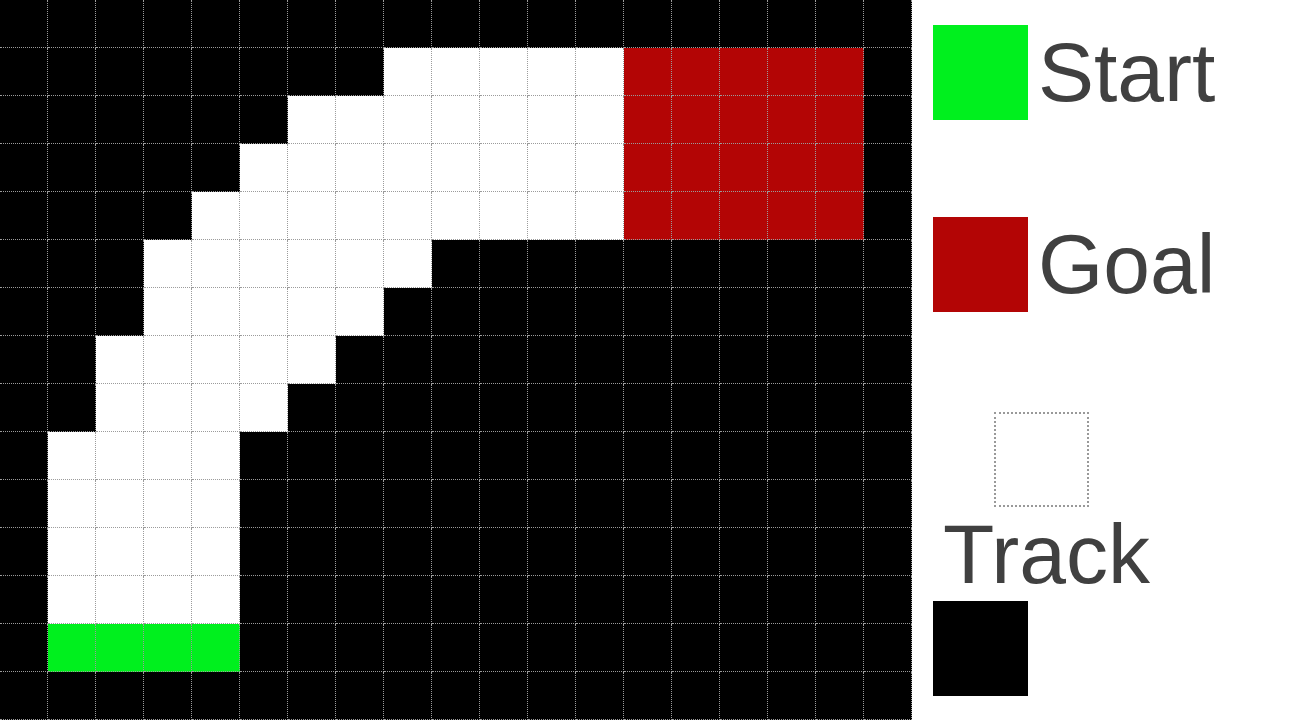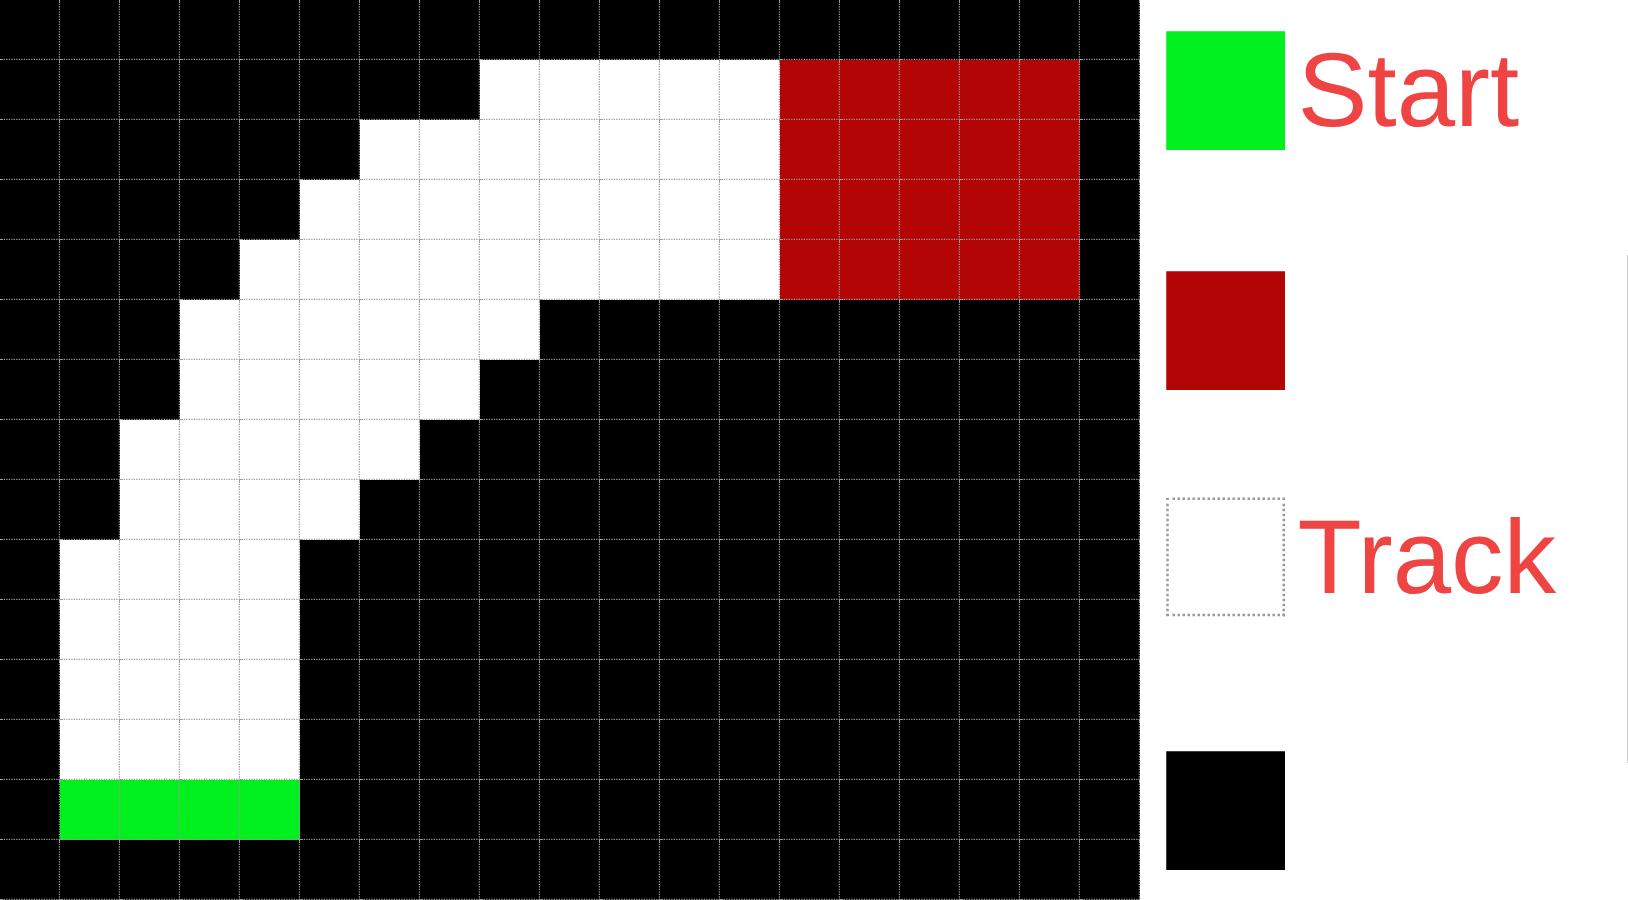--- a/index.html
+++ b/index.html
@@ -46,36 +46,36 @@
   }
   .legend-item {
     position: absolute;
     left: 21px;
     height: 95px;
     display: flex;
     align-items: center;
   }
   .legend-item.pos-0 { top: 25px; }
   .legend-item.pos-1 { top: 217px; }
-  .legend-item.pos-2 { top: 398px; }
+  .legend-item.pos-2 { top: 412px; flex-direction: column; }
   .legend-item.pos-3 { top: 601px; }
   .swatch {
     box-sizing: border-box;
     width: 95px;
     height: 95px;
     flex: 0 0 95px;
   }
   .swatch.dotted-border {
     border: 2px dotted #999999;
   }
   .legend-label {
     margin-left: 10px;
     font-size: 84px;
     line-height: 95px;
-    color: #ef4444;
+    color: #404040;
     white-space: nowrap;
   }
 </style>
 </head>
 <body>
 
 <div class="stage">
 
   <div class="grid" id="grid">
       <div class="cell" style="background: rgb(0, 0, 0);"></div>
@@ -367,20 +367,21 @@
 
   <div class="legend">
 
     <div class="legend-item pos-0">
       <span class="swatch" style="background: rgb(0, 240, 30);"></span>
       <span class="legend-label">Start</span>
     </div>
 
     <div class="legend-item pos-1">
       <span class="swatch" style="background: rgb(179, 5, 5);"></span>
+      <span class="legend-label">Goal</span>
     </div>
 
     <div class="legend-item pos-2">
       <span class="swatch dotted-border" style="background: rgb(255, 255, 255);"></span>
       <span class="legend-label">Track</span>
     </div>
 
     <div class="legend-item pos-3">
       <span class="swatch" style="background: rgb(0, 0, 0);"></span>
     </div>

